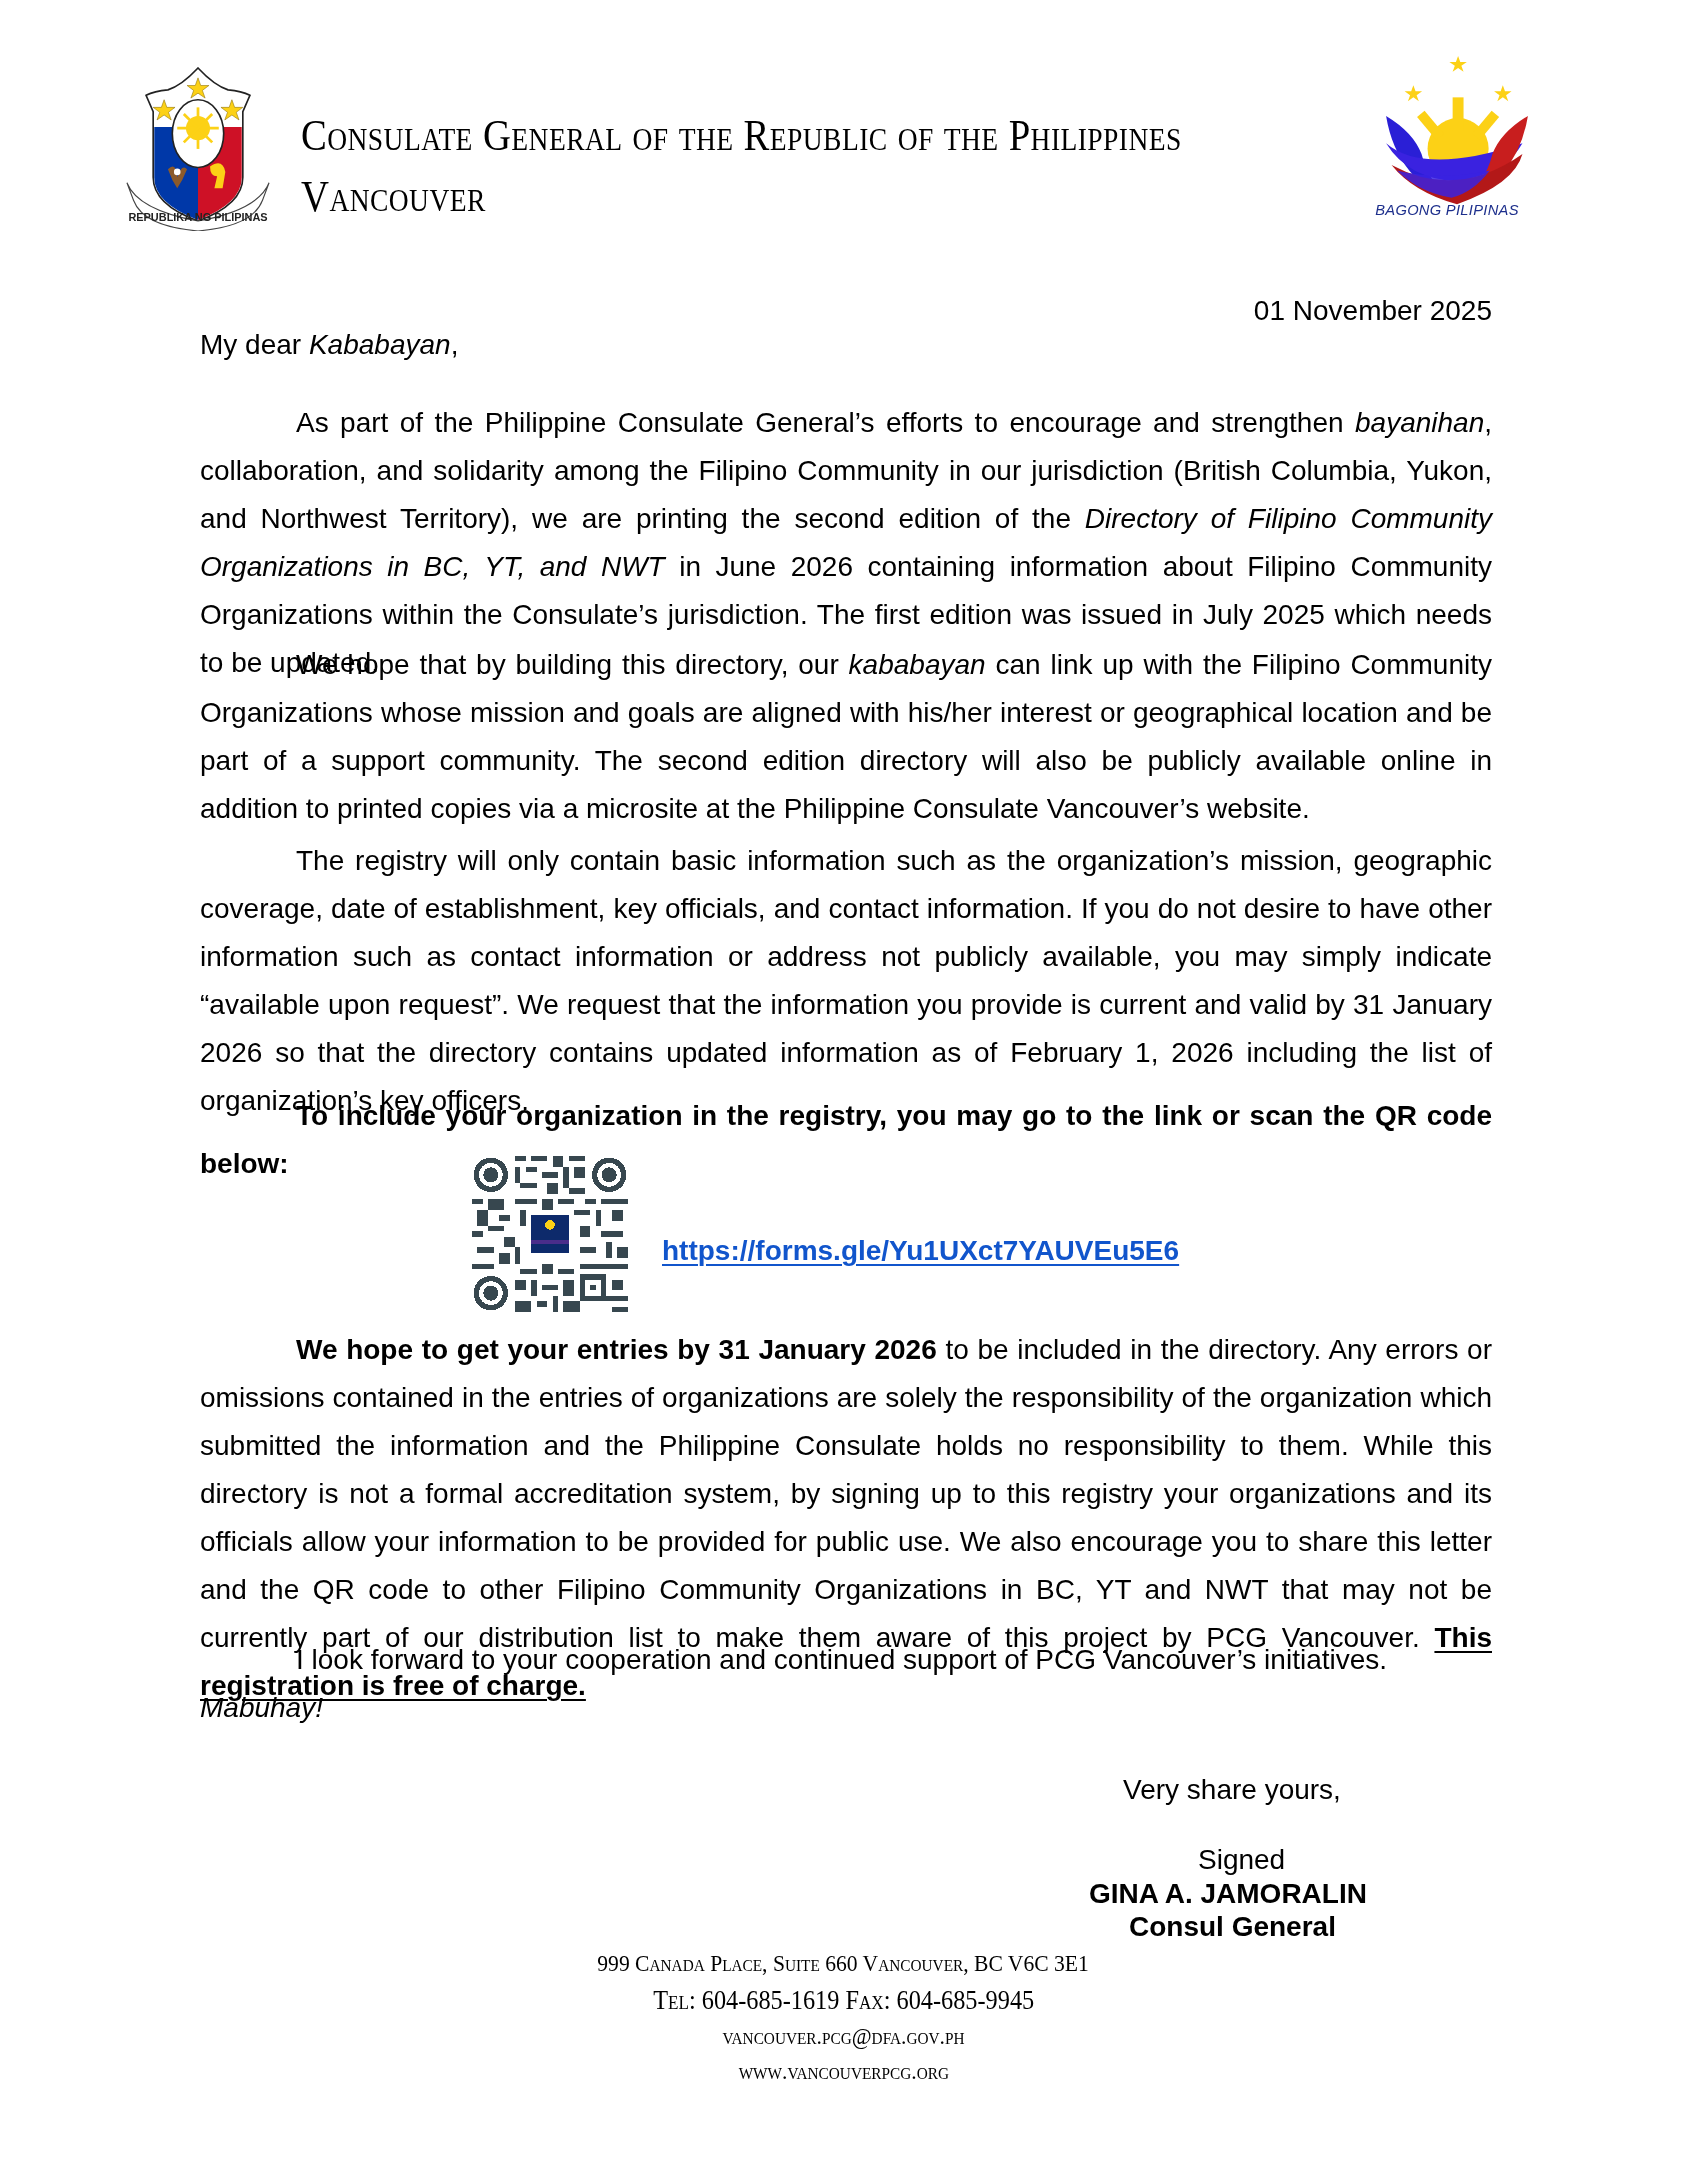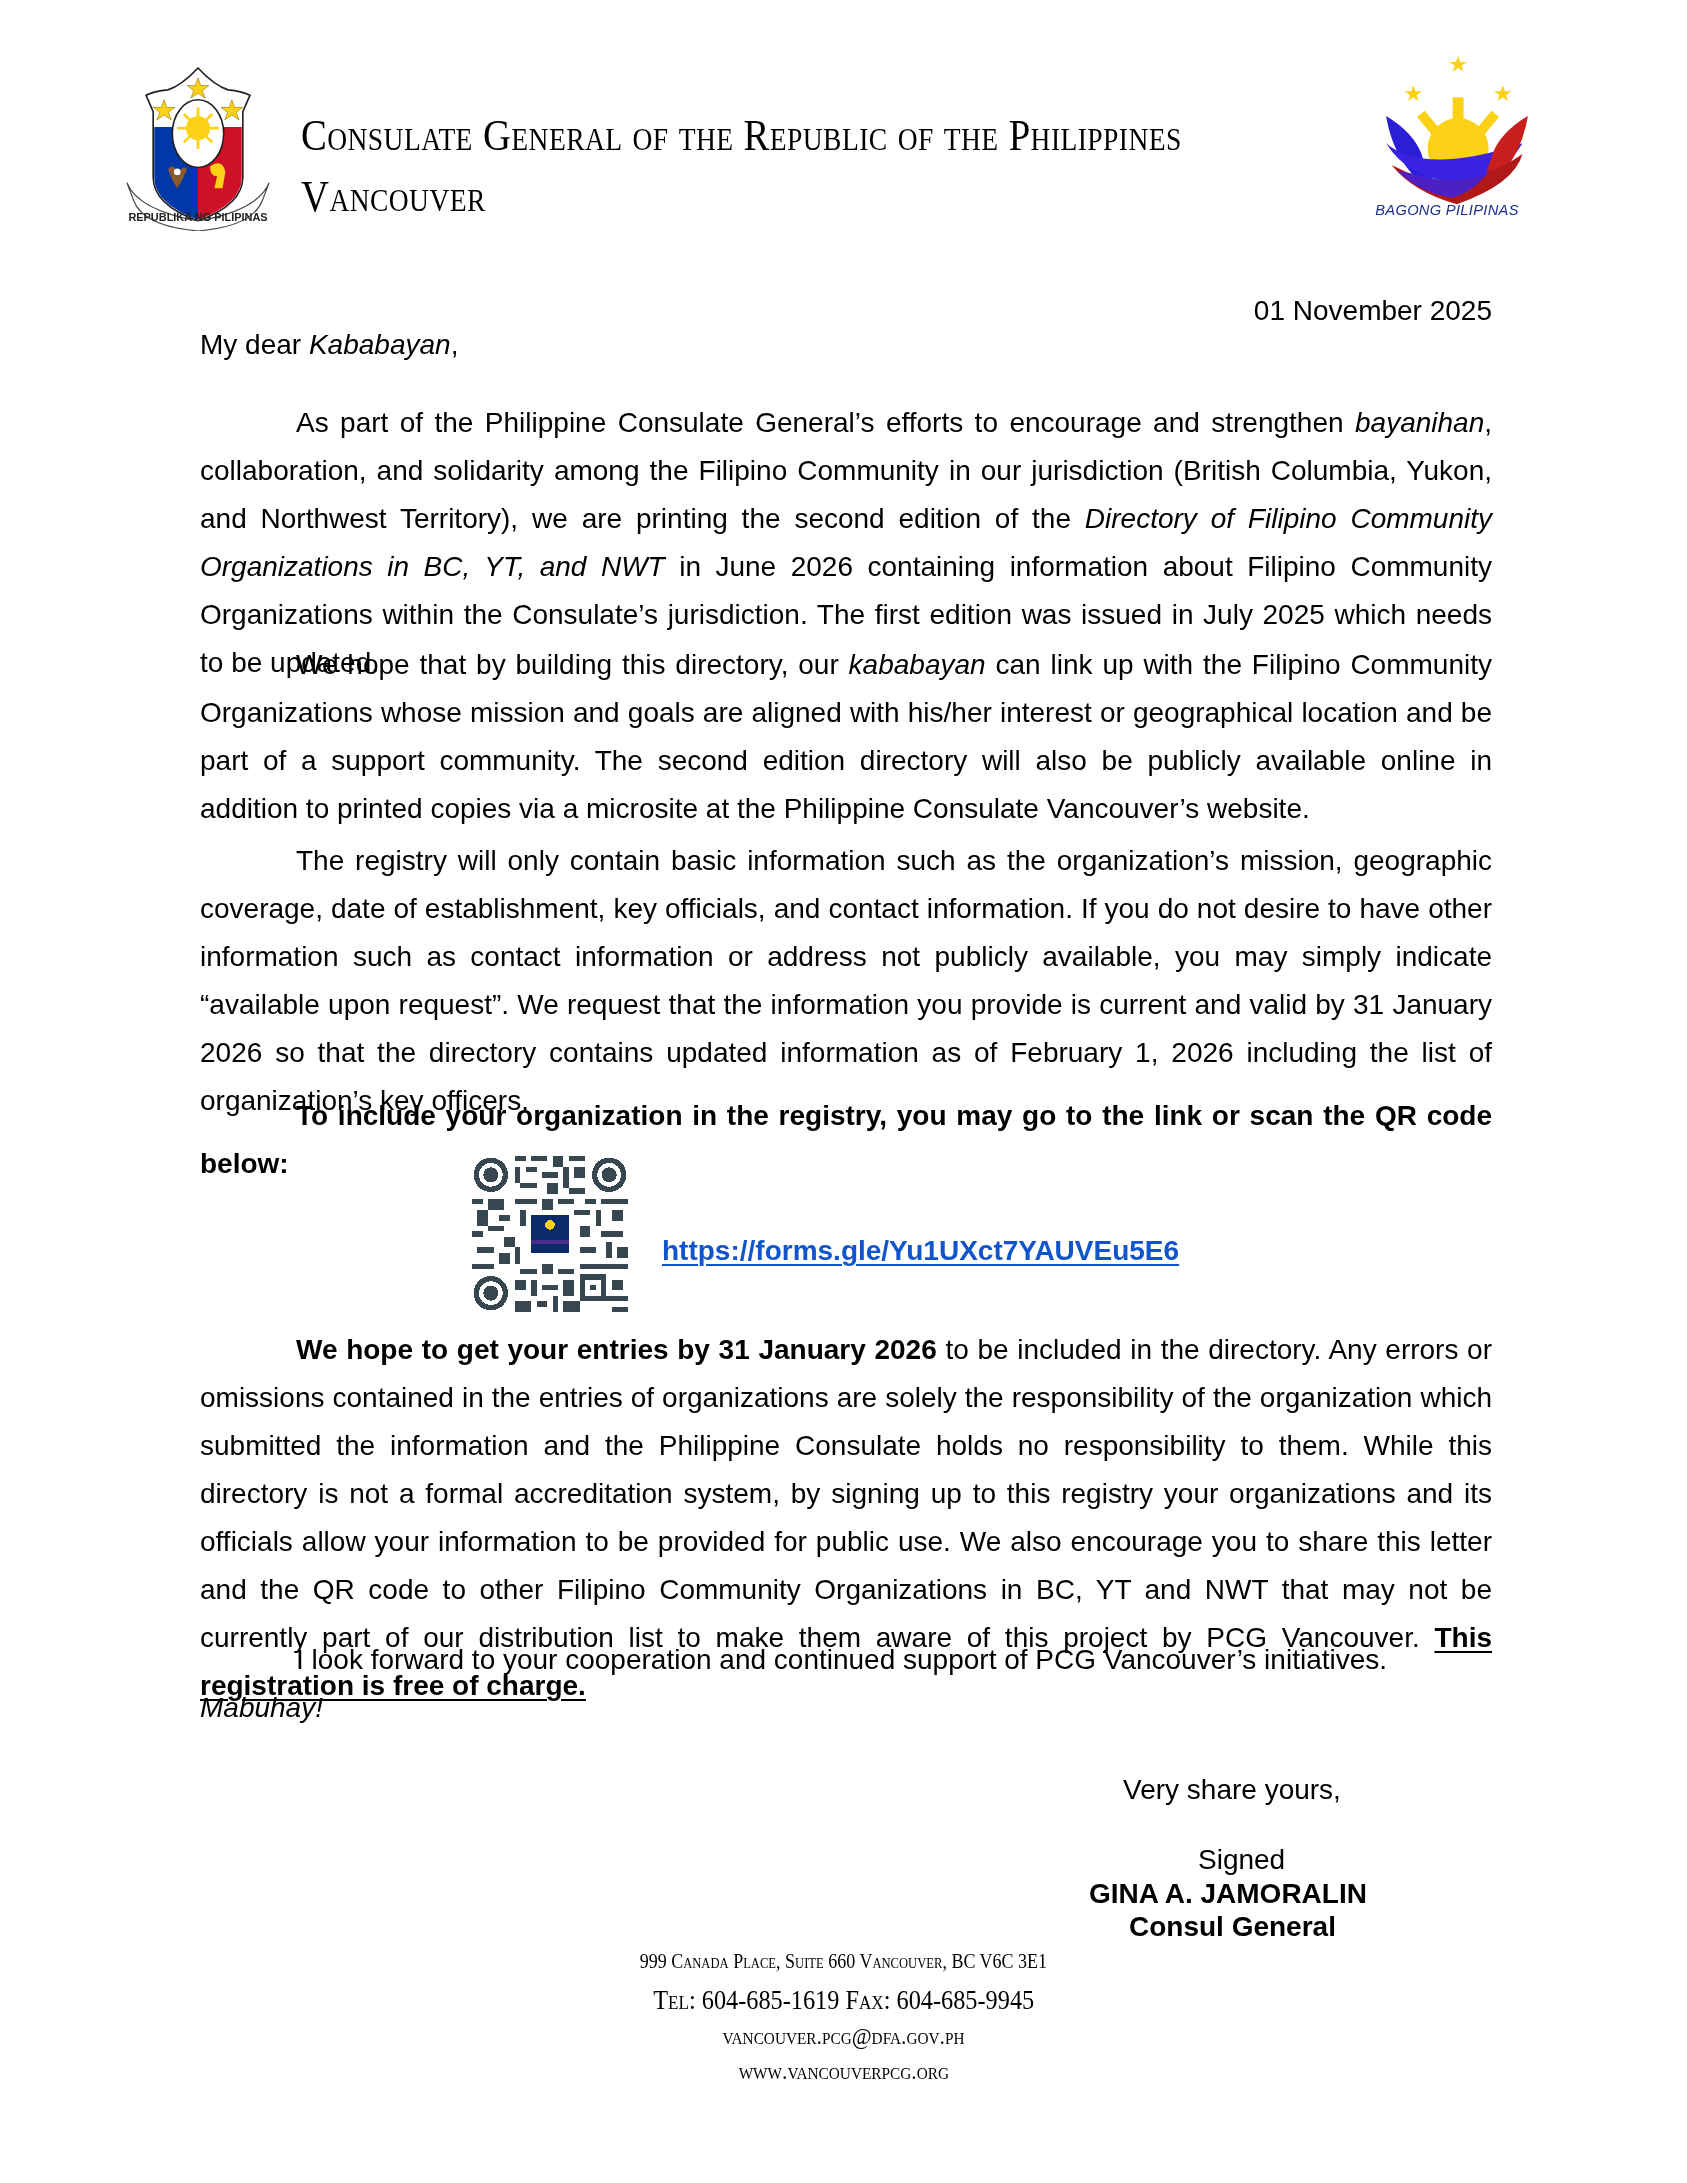--- a/index.html
+++ b/index.html
@@ -182,19 +182,19 @@
   <div class="text" style="top:1636px;">
     <p class="indent">I look forward to your cooperation and continued support of PCG Vancouver’s initiatives.</p>
     <p><i>Mabuhay!</i></p>
   </div>
 
   <div class="closing" style="left:1123px; top:1774px;">Very share yours,</div>
   <div class="closing" style="left:1198px; top:1844px;">Signed</div>
   <div class="closing" style="left:1089px; top:1878px; font-weight:bold;">GINA A. JAMORALIN</div>
   <div class="closing" style="left:1129px; top:1911px; font-weight:bold;">Consul General</div>
 
-  <div class="footer sc" style="top:1950px; font-size:20px;"><span>999 Canada Place, Suite 660 Vancouver, BC V6C 3E1</span></div>
+  <div class="footer sc" style="top:1950px; font-size:24px;"><span>999 Canada Place, Suite 660 Vancouver, BC V6C 3E1</span></div>
   <div class="footer sc" style="top:1985px; font-size:27px;"><span>Tel: 604-685-1619 Fax: 604-685-9945</span></div>
   <div class="footer sc" style="top:2058px; font-size:24px;"><span>www.vancouverpcg.org</span></div>
   <div class="footer sc" style="top:2023px; font-size:24px;"><span>vancouver.pcg@dfa.gov.ph</span></div>
 
 </div>
 
 
 </body></html>

